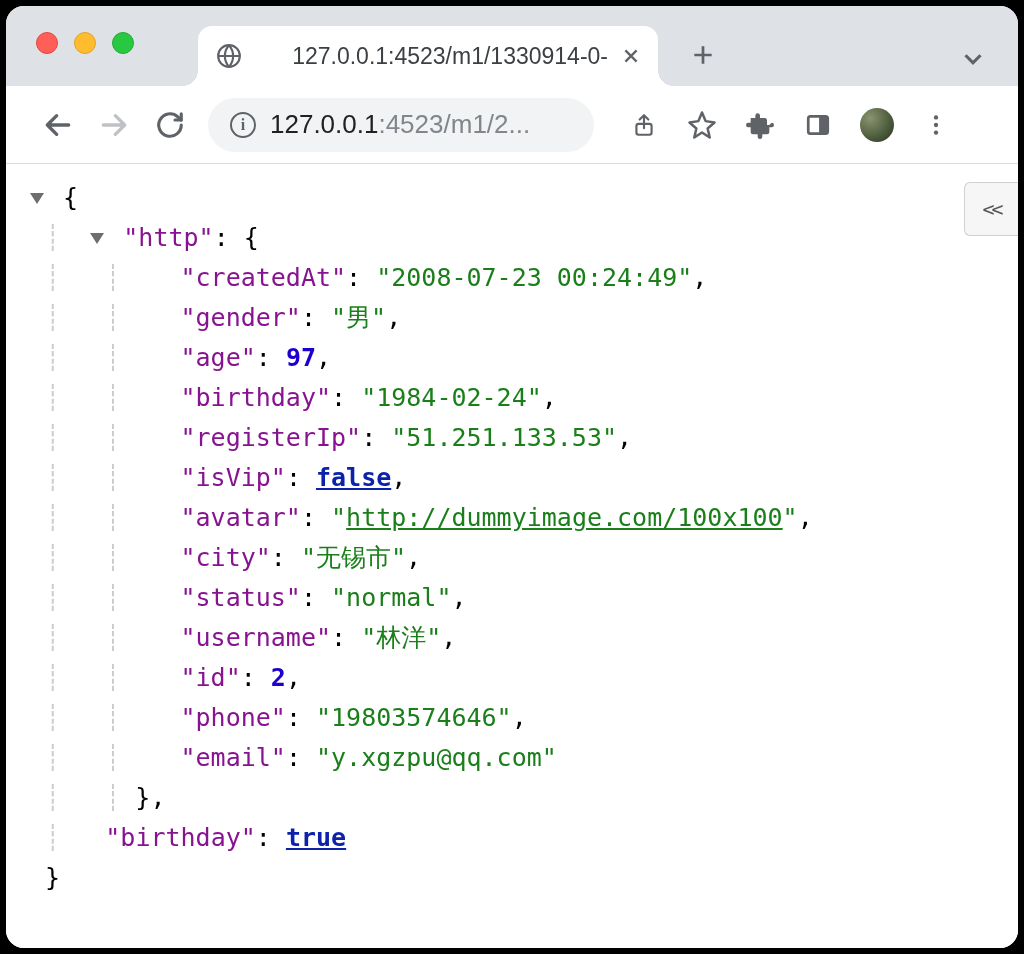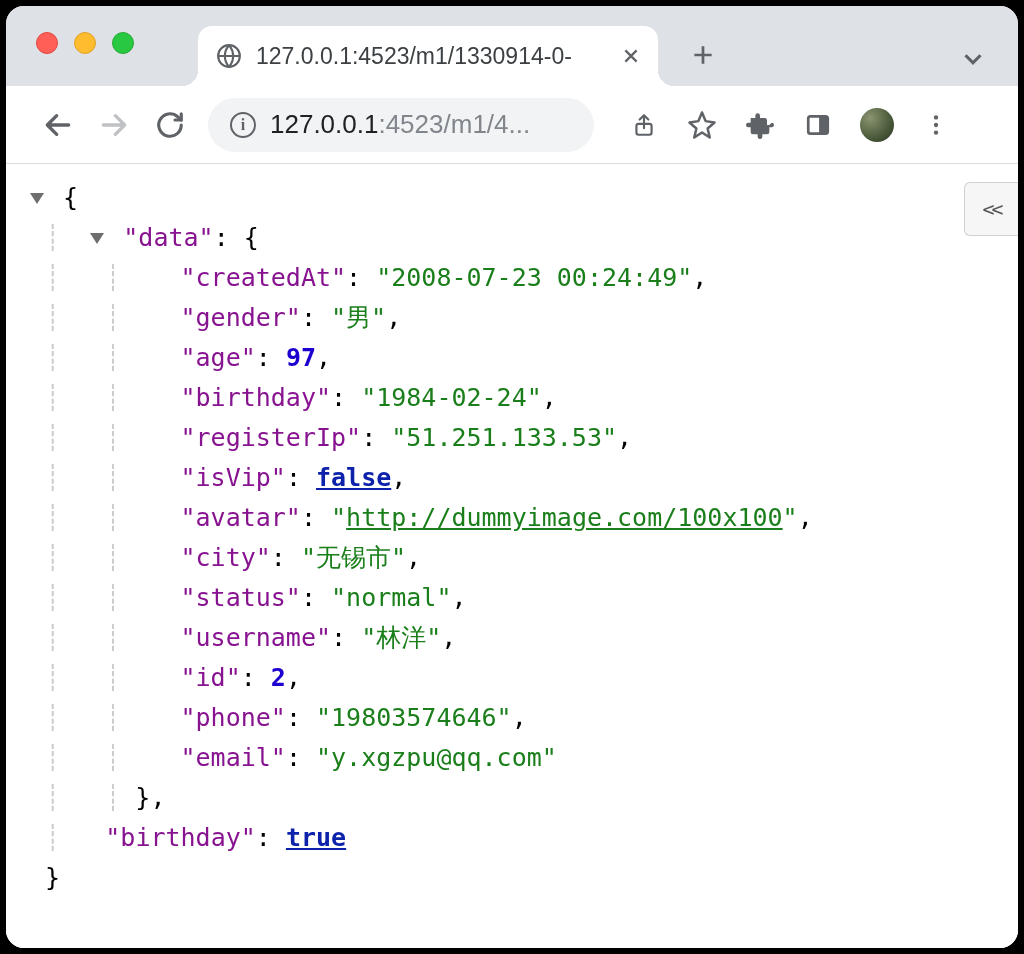--- a/index.html
+++ b/index.html
@@ -19,20 +19,21 @@
     box-shadow: 0 0 0 1px rgba(0,0,0,0.05);
   }
   
   .tabstrip {
     height: 80px;
     background: #dee1e6;
     display: flex;
     align-items: flex-end;
     position: relative;
     padding-left: 20px;
+    text-align: right;
   }
   .traffic {
     position: absolute;
     top: 26px; left: 30px;
     display: flex; gap: 16px;
   }
   .dot { width: 22px; height: 22px; border-radius: 50%; }
   .dot.red { background: #ff5f57; border: 1px solid #e24640; }
   .dot.yellow { background: #febc2e; border: 1px solid #e1a325; }
   .dot.green { background: #28c840; border: 1px solid #26a934; }
@@ -262,21 +263,21 @@
         </svg>
     </div>
     <div class="navbtn">
       <svg viewBox="0 0 24 24" width="30" height="30">
           <path d="M21 12a9 9 0 11-3-6.7L21 8" stroke="currentColor" stroke-width="2.5" fill="none" stroke-linecap="round"></path>
           <path d="M21 3v5h-5" stroke="currentColor" stroke-width="2.5" fill="none" stroke-linecap="round" stroke-linejoin="round"></path>
         </svg>
     </div>
     <div class="omnibox">
       <span class="info-icon">i</span>
-      <span class="url"><span>127.0.0.1</span><span class="dim">:4523/m1/4...</span></span>
+      <span class="url"><span>127.0.0.1</span><span class="dim">:4523/m1/2...</span></span>
     </div>
     <div class="actions">
       <div class="action">
         <svg viewBox="0 0 24 24" width="26" height="26">
             <path d="M12 3v12m0-12l-4 4m4-4l4 4" stroke="currentColor" stroke-width="2" fill="none" stroke-linecap="round" stroke-linejoin="round"></path>
             <rect x="5" y="11" width="14" height="10" rx="2" stroke="currentColor" stroke-width="2" fill="none"></rect>
           </svg>
       </div>
       <div class="action">
         <svg viewBox="0 0 24 24" width="30" height="30">
@@ -303,21 +304,21 @@
           </svg>
       </div>
     </div>
   </div>
 
   <div class="content">
     <div class="collapse-btn">&lt;&lt;</div>
 
     <div class="json-line"><span class="toggle"></span> <span class="punct">{</span></div>
 
-    <div class="json-line"><span class="guide"> ┊  </span><span class="toggle"></span> <span class="key">"<span>data</span>"</span><span class="punct">: {</span></div>
+    <div class="json-line"><span class="guide"> ┊  </span><span class="toggle"></span> <span class="key">"<span>http</span>"</span><span class="punct">: {</span></div>
 
     <div id="fields">
         <div class="json-line"><span class="guide"> ┊   ┊    </span><span class="key">"createdAt"</span><span class="punct">: </span><span class="string">"2008-07-23 00:24:49"</span><span class="punct">,</span></div>
         <div class="json-line"><span class="guide"> ┊   ┊    </span><span class="key">"gender"</span><span class="punct">: </span><span class="string">"男"</span><span class="punct">,</span></div>
         <div class="json-line"><span class="guide"> ┊   ┊    </span><span class="key">"age"</span><span class="punct">: </span><span class="number">97</span><span class="punct">,</span></div>
         <div class="json-line"><span class="guide"> ┊   ┊    </span><span class="key">"birthday"</span><span class="punct">: </span><span class="string">"1984-02-24"</span><span class="punct">,</span></div>
         <div class="json-line"><span class="guide"> ┊   ┊    </span><span class="key">"registerIp"</span><span class="punct">: </span><span class="string">"51.251.133.53"</span><span class="punct">,</span></div>
         <div class="json-line"><span class="guide"> ┊   ┊    </span><span class="key">"isVip"</span><span class="punct">: </span><span class="boolean">false</span><span class="punct">,</span></div>
         <div class="json-line"><span class="guide"> ┊   ┊    </span><span class="key">"avatar"</span><span class="punct">: </span><span class="string">"<span class="link">http://dummyimage.com/100x100</span>"</span><span class="punct">,</span></div>
         <div class="json-line"><span class="guide"> ┊   ┊    </span><span class="key">"city"</span><span class="punct">: </span><span class="string">"无锡市"</span><span class="punct">,</span></div>

